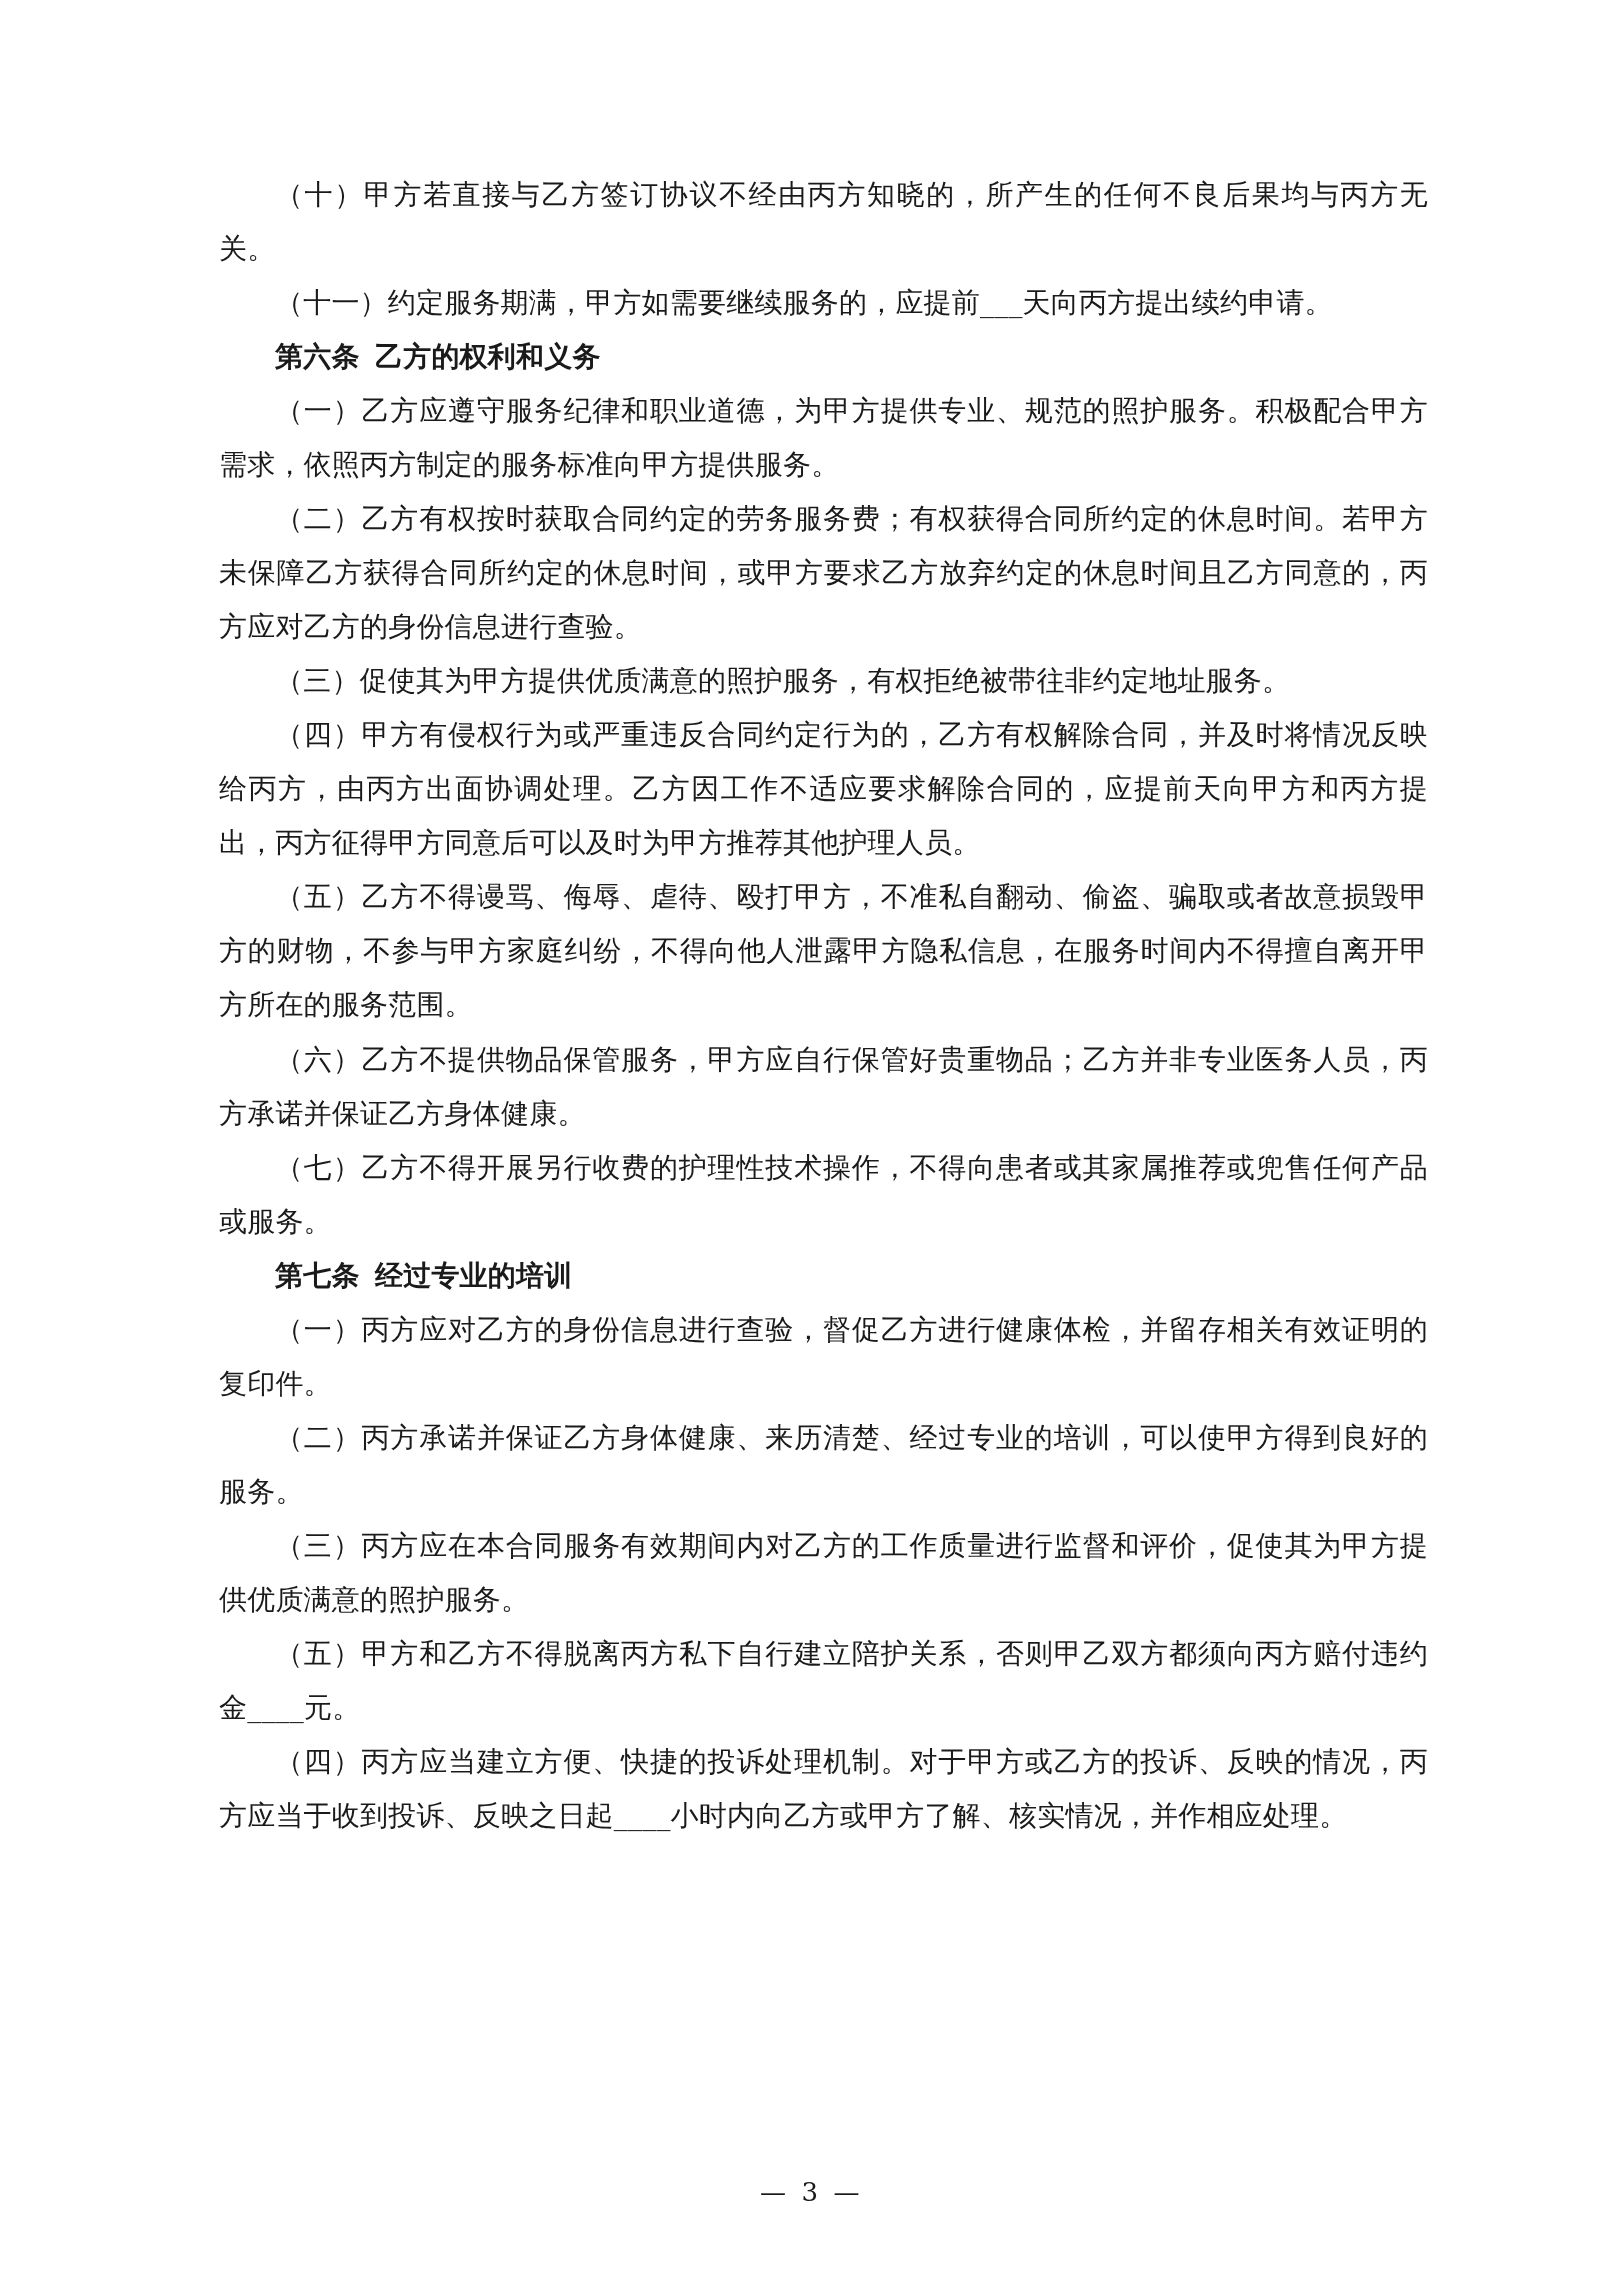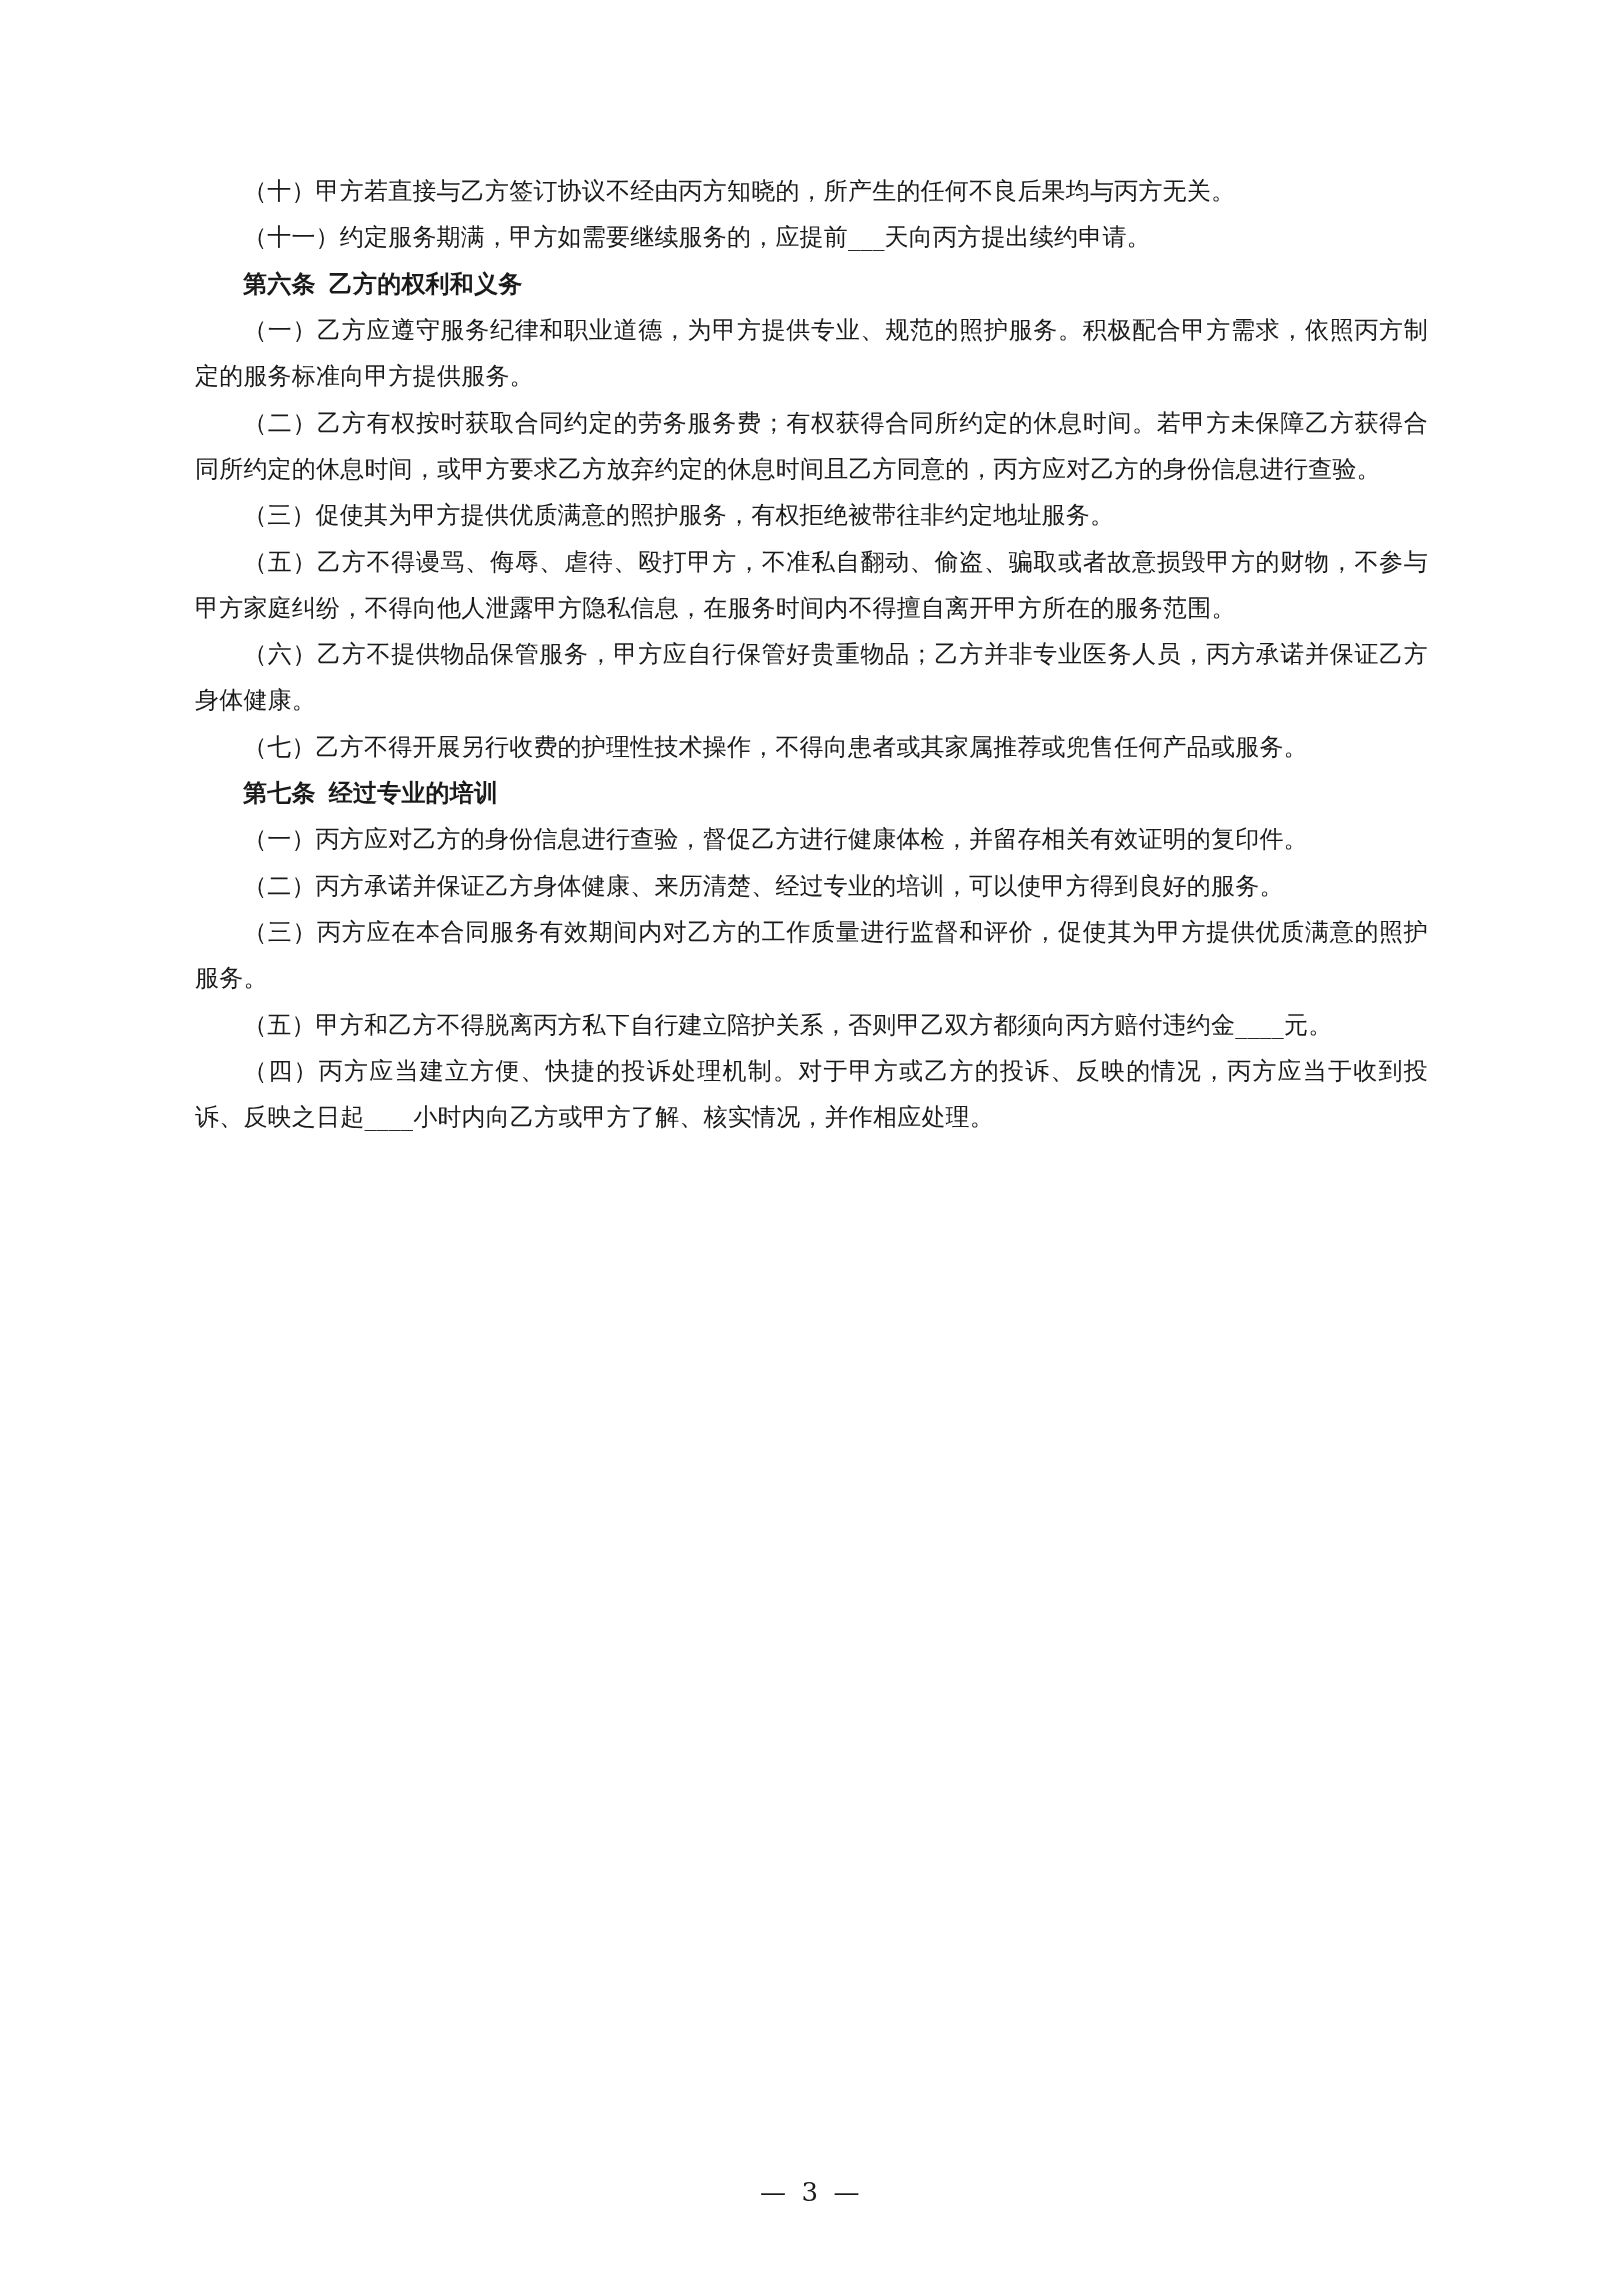--- a/index.html
+++ b/index.html
@@ -15,25 +15,26 @@
   }
   .page {
     position: relative;
     width: 1623px;
     height: 2294px;
     box-sizing: border-box;
     padding: 168px 195px 0 195px;
     background: #ffffff;
   }
   .doc-body {
-    font-size: 24px;
+    font-size: 28px;
     line-height: 1.93;
     text-align: justify;
     text-justify: inter-ideograph;
     letter-spacing: 0.2px;
+    margin-left: 24px;
   }
   .para {
     margin: 0;
     text-indent: 2em;
   }
   .heading {
     margin: 0;
     text-indent: 2em;
     font-weight: bold;
   }
@@ -65,20 +66,21 @@
     <p class="para">（十）甲方若直接与乙方签订协议不经由丙方知晓的，所产生的任何不良后果均与丙方无关。</p>
     <p class="para">（十一）约定服务期满，甲方如需要继续服务的，应提前___天向丙方提出续约申请。</p>
 
     <p class="heading">
       <span class="hlabel">第六条</span><span class="htitle">乙方的权利和义务</span>
     </p>
 
     <p class="para">（一）乙方应遵守服务纪律和职业道德，为甲方提供专业、规范的照护服务。积极配合甲方需求，依照丙方制定的服务标准向甲方提供服务。</p>
     <p class="para">（二）乙方有权按时获取合同约定的劳务服务费；有权获得合同所约定的休息时间。若甲方未保障乙方获得合同所约定的休息时间，或甲方要求乙方放弃约定的休息时间且乙方同意的，丙方应对乙方的身份信息进行查验。</p>
     <p class="para">（三）促使其为甲方提供优质满意的照护服务，有权拒绝被带往非约定地址服务。</p>
+    <p class="para">（四）甲方有侵权行为或严重违反合同约定行为的，乙方有权解除合同，并及时将情况反映给丙方，由丙方出面协调处理。乙方因工作不适应要求解除合同的，应提前天向甲方和丙方提出，丙方征得甲方同意后可以及时为甲方推荐其他护理人员。</p>
     <p class="para">（五）乙方不得谩骂、侮辱、虐待、殴打甲方，不准私自翻动、偷盗、骗取或者故意损毁甲方的财物，不参与甲方家庭纠纷，不得向他人泄露甲方隐私信息，在服务时间内不得擅自离开甲方所在的服务范围。</p>
     <p class="para">（六）乙方不提供物品保管服务，甲方应自行保管好贵重物品；乙方并非专业医务人员，丙方承诺并保证乙方身体健康。</p>
     <p class="para">（七）乙方不得开展另行收费的护理性技术操作，不得向患者或其家属推荐或兜售任何产品或服务。</p>
 
     <p class="heading">
       <span class="hlabel">第七条</span><span class="htitle">经过专业的培训</span>
     </p>
 
     <p class="para">（一）丙方应对乙方的身份信息进行查验，督促乙方进行健康体检，并留存相关有效证明的复印件。</p>
     <p class="para">（二）丙方承诺并保证乙方身体健康、来历清楚、经过专业的培训，可以使甲方得到良好的服务。</p>

